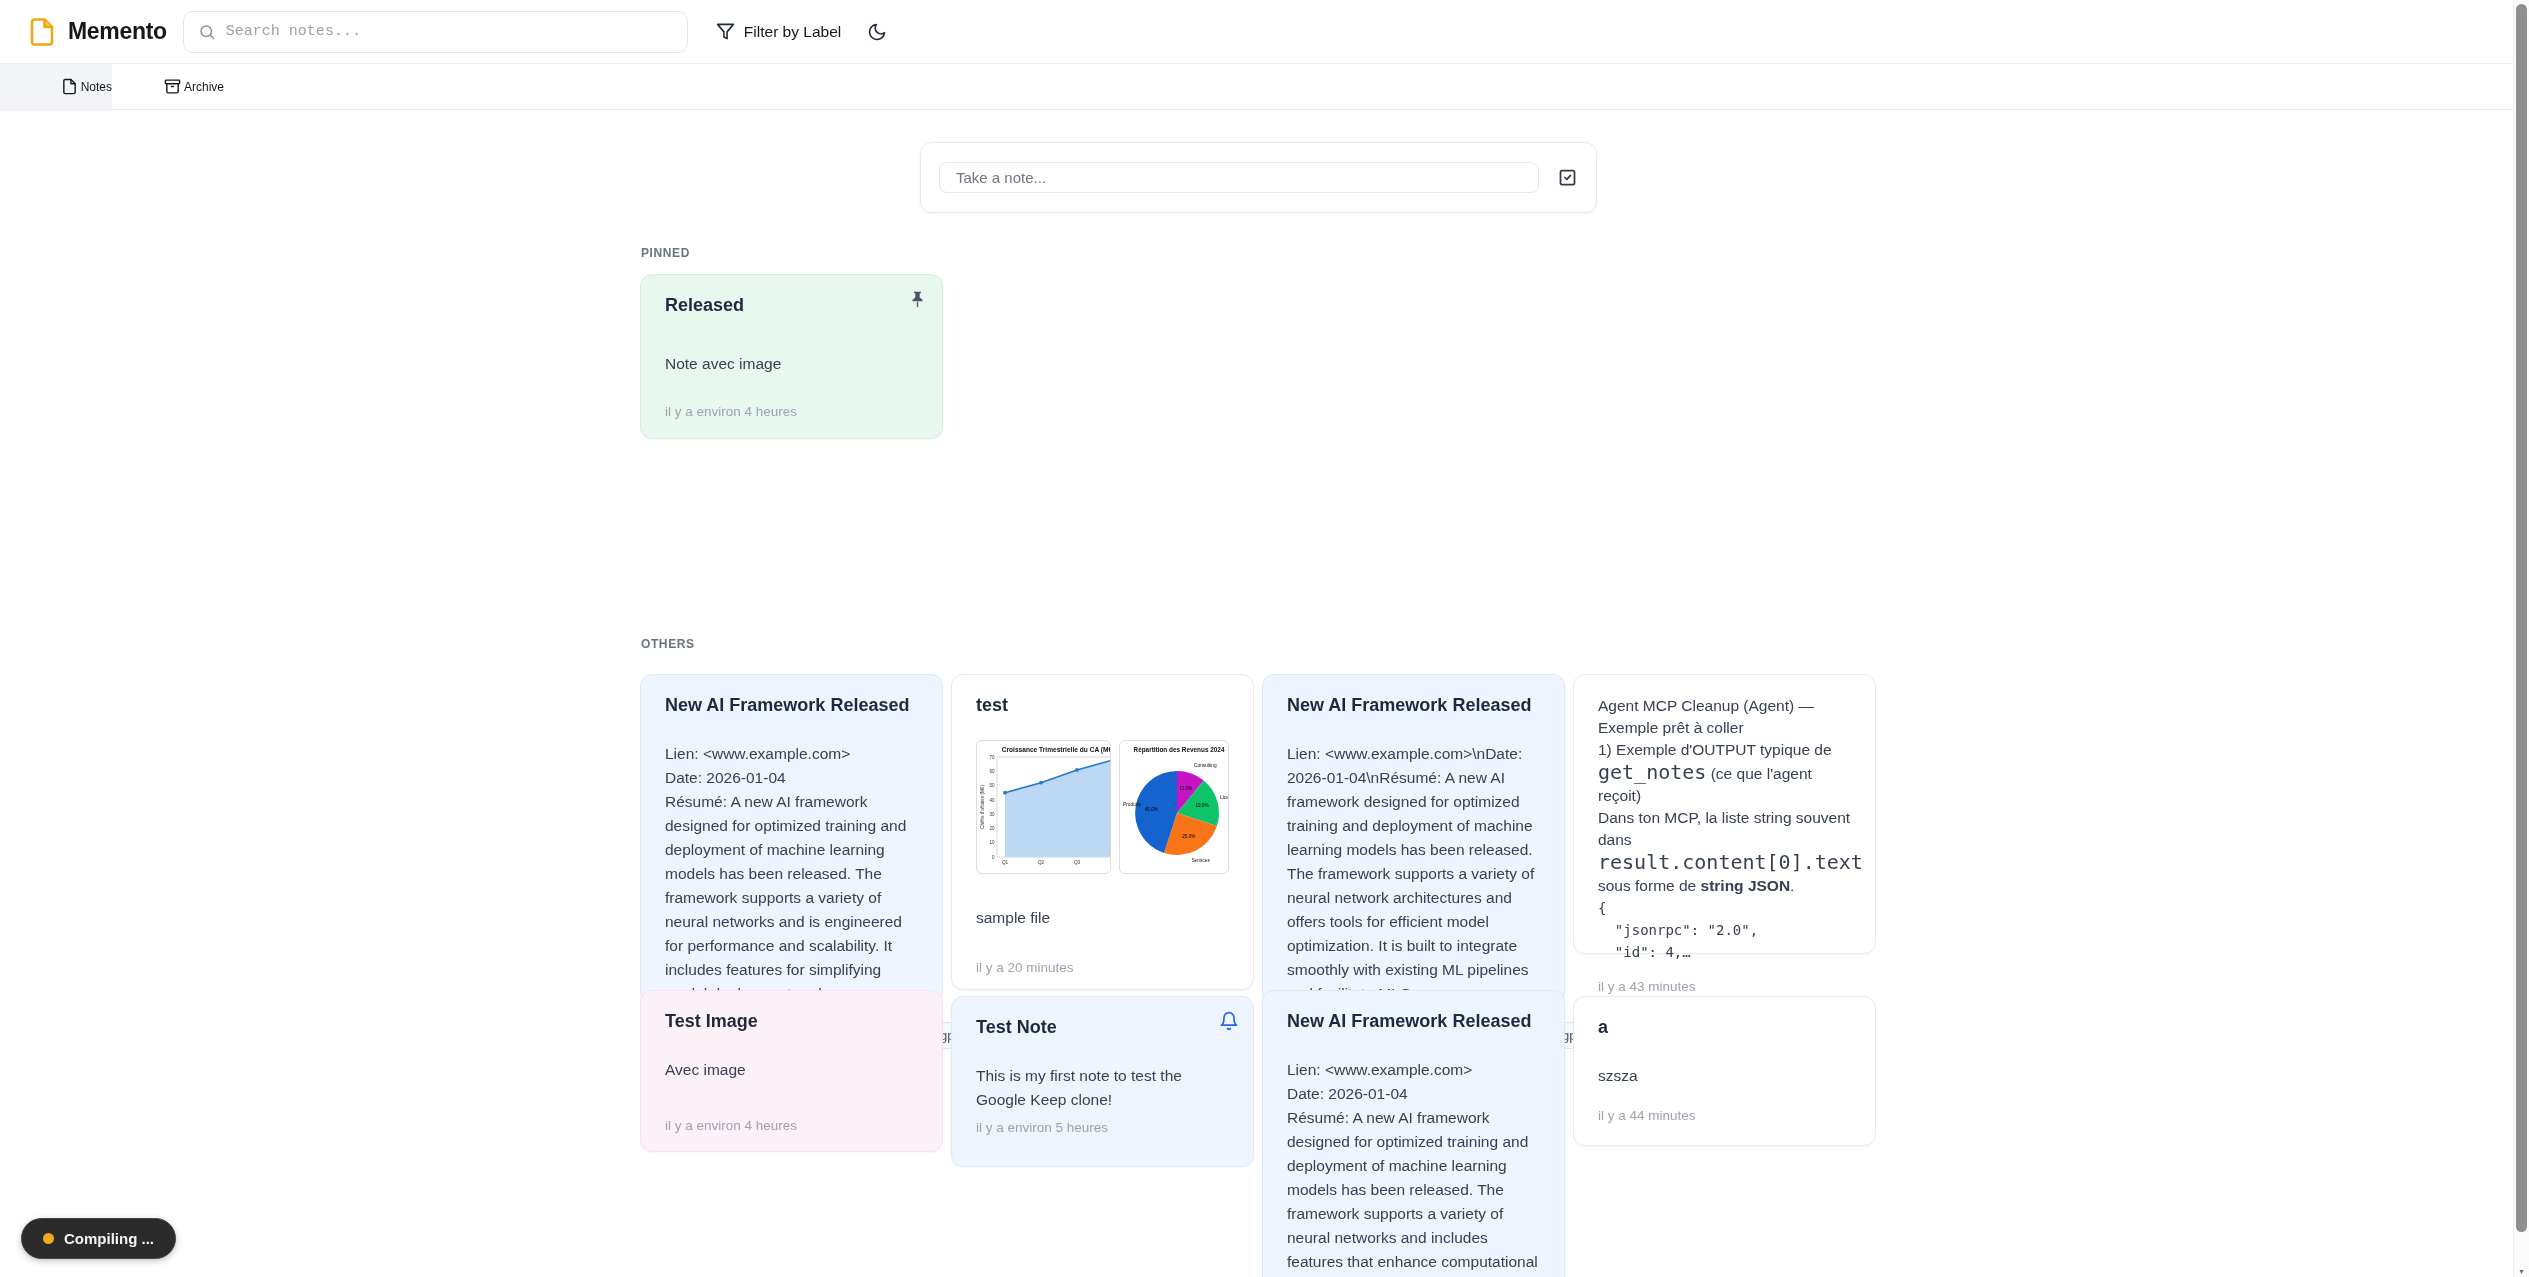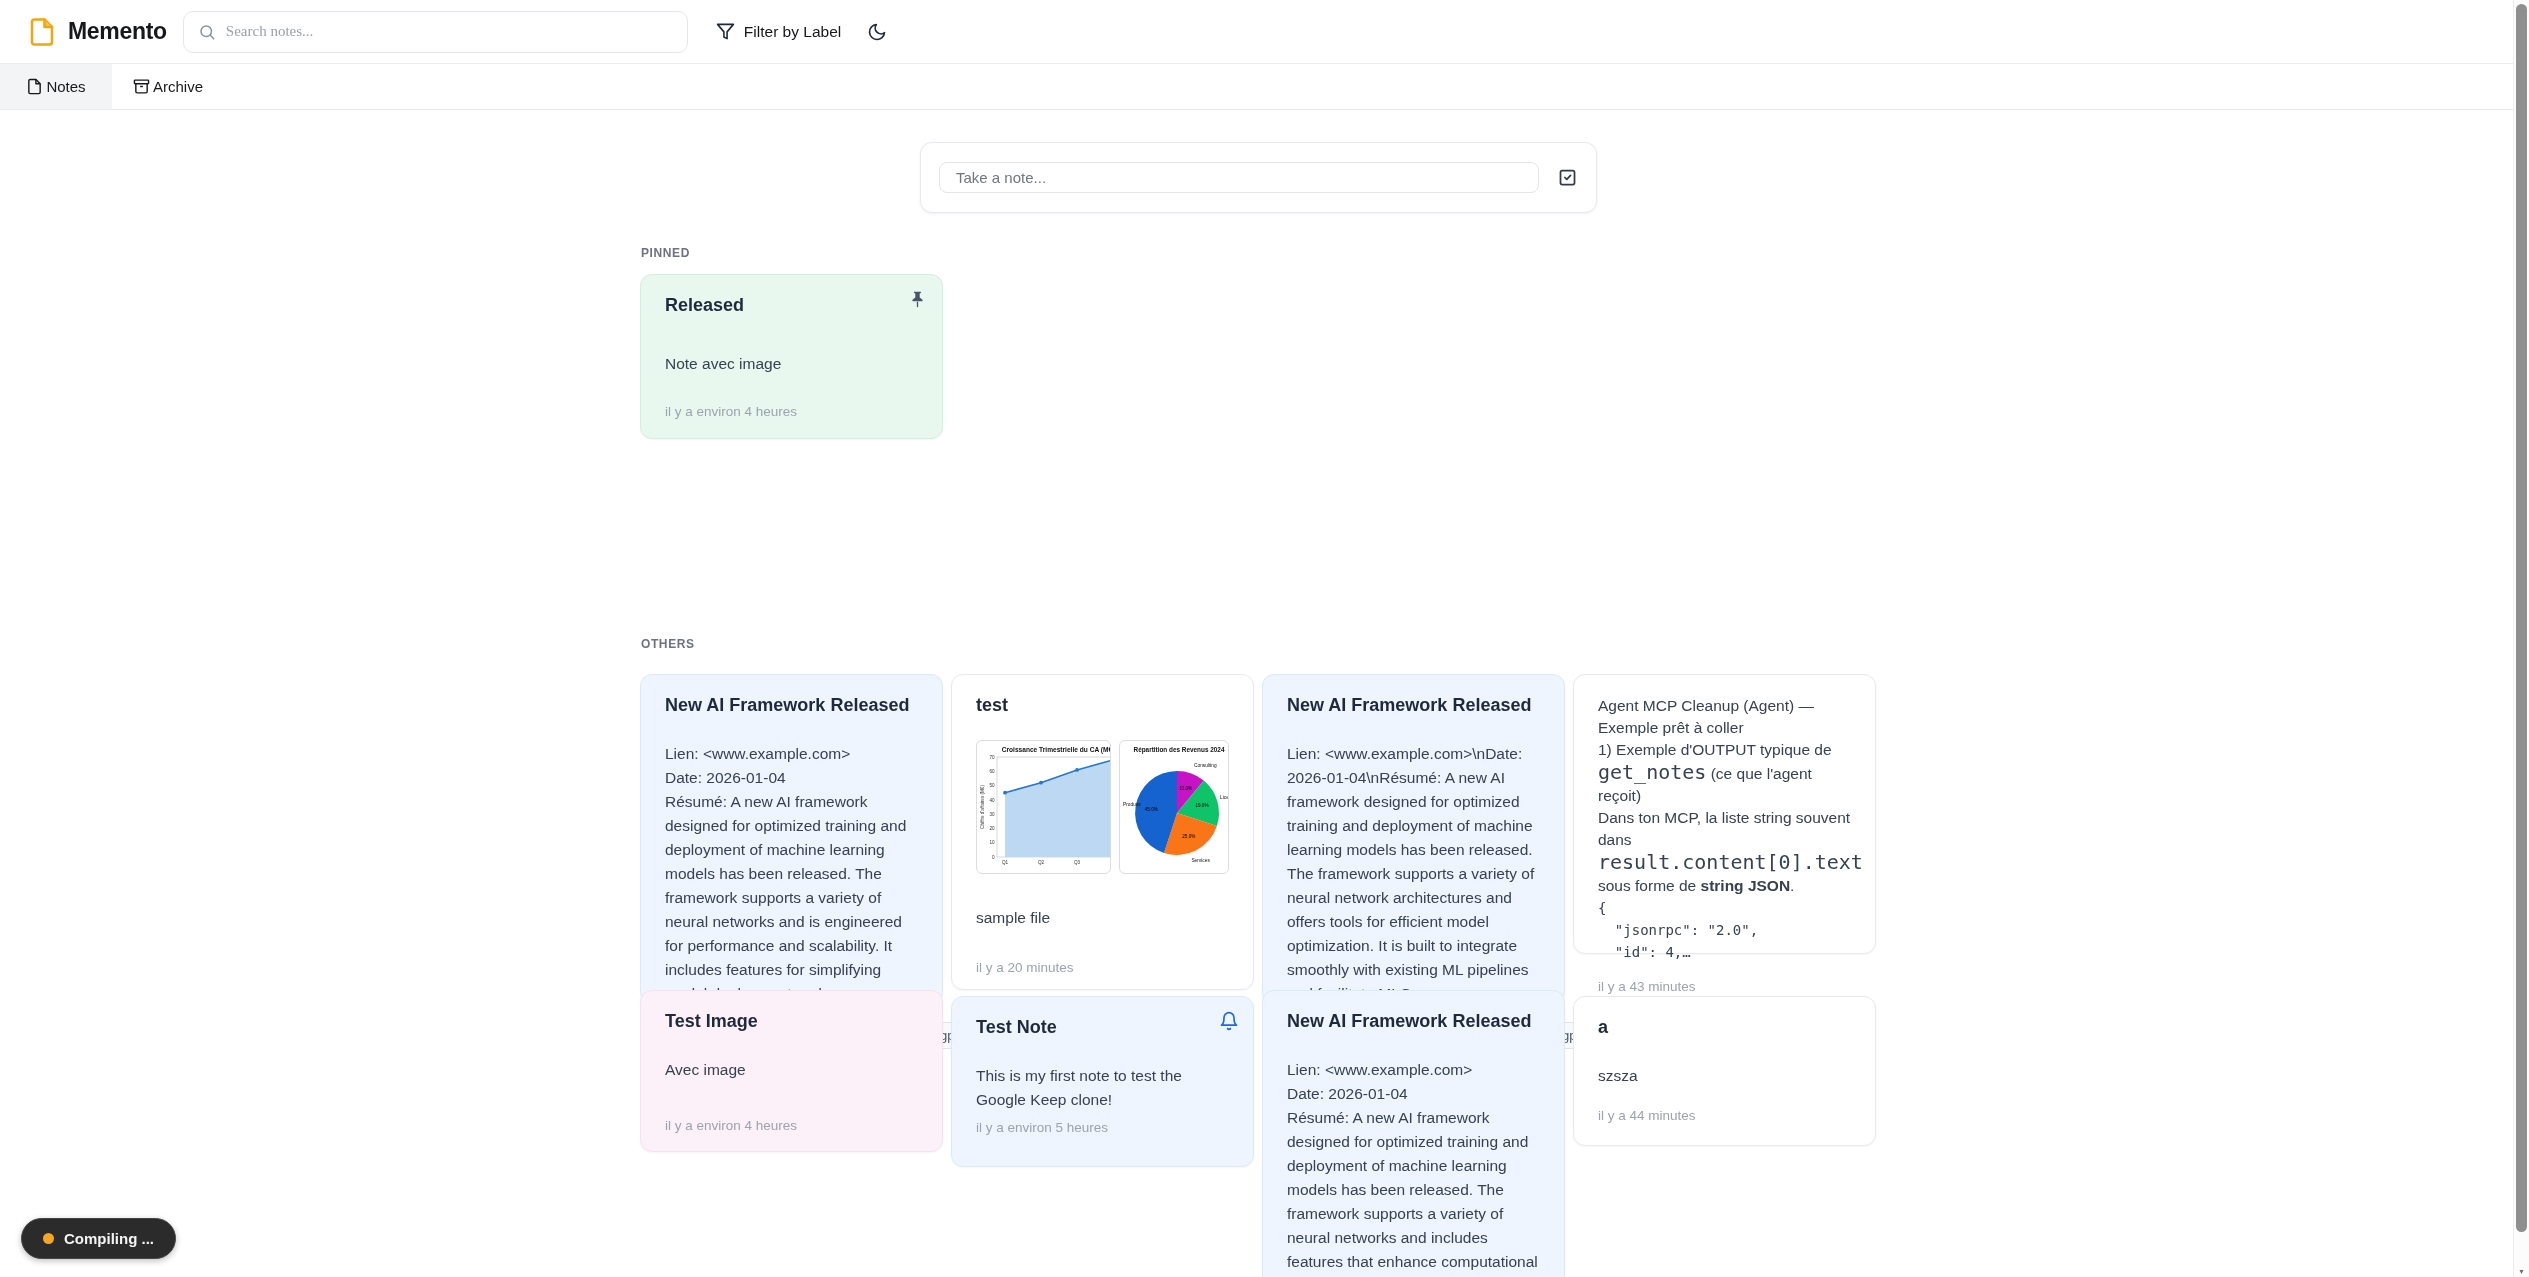--- a/index.html
+++ b/index.html
@@ -7,30 +7,30 @@
     font-family: "Liberation Sans", "DejaVu Sans", sans-serif; }
 
   
   .header { height:64px; display:flex; align-items:center; padding-left:27px;
     border-bottom:1px solid #ebedf0; background:#fff; }
   .logo { width:30px; height:30px; flex:0 0 auto; }
   .app-title { font-size:23px; font-weight:700; color:#17181b; margin-left:11px; letter-spacing:-0.3px; }
   .search-box { margin-left:16px; width:505px; height:42px; border:1px solid #e3e6ea; border-radius:10px;
     display:flex; align-items:center; padding:0 14px; background:#fff; }
   .search-box input { border:none; outline:none; flex:1; font-size:15px; margin-left:10px;
-    font-family:Liberation Serif, serif; color:#111827; background:transparent;}
+    font-family:Liberation Mono, monospace; color:#111827; background:transparent;}
   .search-box input::placeholder { color:#9aa1ab; }
   .filter-btn { margin-left:28px; display:flex; align-items:center; gap:9px; background:none; border:none;
     font-family:inherit; font-size:15.5px; font-weight:500; color:#17181b; cursor:pointer; }
   .theme-btn { margin-left:26px; background:none; border:none; cursor:pointer; display:flex; align-items:center; }
 
   
   .tabbar { height:46px; display:flex; border-bottom:1px solid #e9ebee; background:#fff; }
-  .tab { width:112px; display:flex; align-items:center; justify-content:center; gap:3px;
-    font-size:15px; font-weight:500; color:#17181b; cursor:pointer; background:#fff; border:none; font-family:inherit;}
+  .tab { width:112px; display:flex; align-items:center; justify-content:flex-end; gap:3px;
+    font-size:12px; font-weight:500; color:#17181b; cursor:pointer; background:#fff; border:none; font-family:inherit;}
   .tab.active { background:#f3f4f5; }
 
   
   .content { position:relative; height:1167px; }
 
   .composer { position:absolute; left:920px; top:32px; width:677px; height:71px; background:#fff;
     border:1px solid #e7e9ee; border-radius:12px; box-shadow:0 1px 3px rgba(16,24,40,.06);
     display:flex; align-items:center; padding:0 18px; }
   .composer input { flex:1; height:31px; border:1px solid #e3e6ea; border-radius:8px; padding:12px 16px;
     font-size:15px; font-family:inherit; color:#be185d; outline:none; }

